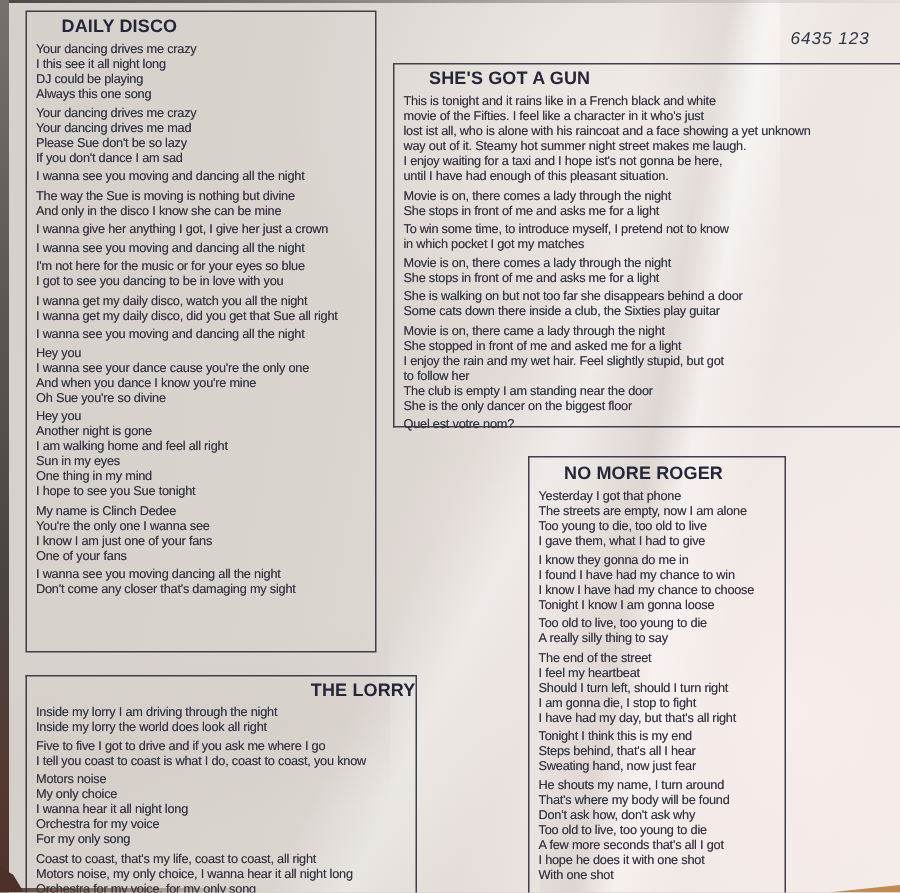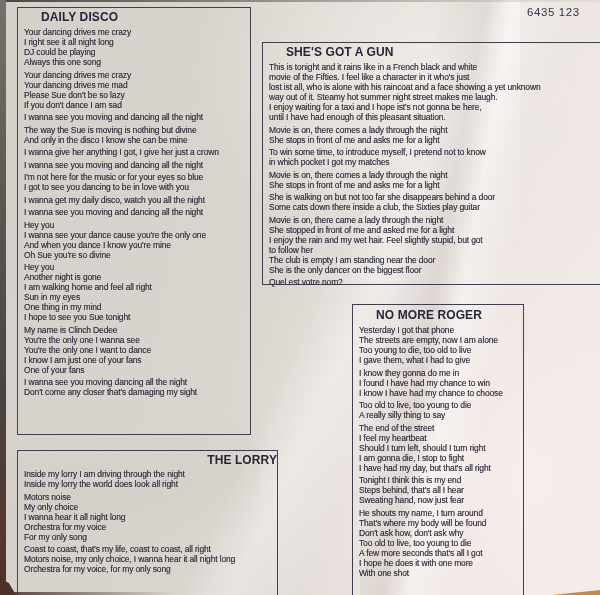--- a/index.html
+++ b/index.html
@@ -28,22 +28,22 @@
   .edge-left{position:absolute;left:0;top:0;width:6px;height:100%;
     background:linear-gradient(to bottom,#75726d 0%,#5a5753 35%,#484442 65%,#553831 88%,#4e312a 100%);}
   .edge-bottom-left{position:absolute;left:0;bottom:0;width:16px;height:17px;background:#4c3129;
     clip-path:polygon(0 0,55% 30%,100% 100%,0 100%);}
   .edge-bottom{position:absolute;left:0;bottom:0;width:175px;height:3px;
     background:linear-gradient(to right, rgba(72,46,36,.9), rgba(72,46,36,0));}
   .edge-bottom-right{position:absolute;right:0;bottom:0;width:48px;height:5px;background:#c08a52;
     clip-path:polygon(0 100%,100% 0,100% 100%);}
 
   .catalog{
-    position:absolute;left:527px;top:6px;
-    font-size:11.5px;letter-spacing:.6px;color:#33334a;
+    position:absolute;left:527px;top:20px;
+    font-size:11.5px;letter-spacing:.6px;color:#33334a;font-style:italic;
   }
 
   .section{position:absolute;border:1px solid #3f3f50;color:#30303f;}
   .section h2{
     margin:0 0 3px 17px;font-size:12px;line-height:13px;font-weight:bold;
     color:#26263a;letter-spacing:.1px;
   }
   .stanza{margin:0 0 2.5px 0;}
   .line{
     font-size:8.5px;line-height:10px;height:10px;white-space:nowrap;
@@ -63,21 +63,21 @@
   <div class="crease crease-1"></div>
   <div class="crease crease-2"></div>
 
   <div class="catalog">6435 123</div>
 
   <div class="section sec-daily-disco">
     <h2>DAILY DISCO</h2>
     <div class="lyrics">
         <div class="stanza">
           <div class="line">Your dancing drives me crazy</div>
-          <div class="line">I right see it all night long</div>
+          <div class="line">I this see it all night long</div>
           <div class="line">DJ could be playing</div>
           <div class="line">Always this one song</div>
         </div>
         <div class="stanza">
           <div class="line">Your dancing drives me crazy</div>
           <div class="line">Your dancing drives me mad</div>
           <div class="line">Please Sue don't be so lazy</div>
           <div class="line">If you don't dance I am sad</div>
         </div>
         <div class="stanza">
@@ -92,20 +92,21 @@
         </div>
         <div class="stanza">
           <div class="line">I wanna see you moving and dancing all the night</div>
         </div>
         <div class="stanza">
           <div class="line">I'm not here for the music or for your eyes so blue</div>
           <div class="line">I got to see you dancing to be in love with you</div>
         </div>
         <div class="stanza">
           <div class="line">I wanna get my daily disco, watch you all the night</div>
+          <div class="line">I wanna get my daily disco, did you get that Sue all right</div>
         </div>
         <div class="stanza">
           <div class="line">I wanna see you moving and dancing all the night</div>
         </div>
         <div class="stanza">
           <div class="line">Hey you</div>
           <div class="line">I wanna see your dance cause you're the only one</div>
           <div class="line">And when you dance I know you're mine</div>
           <div class="line">Oh Sue you're so divine</div>
         </div>
@@ -113,37 +114,40 @@
           <div class="line">Hey you</div>
           <div class="line">Another night is gone</div>
           <div class="line">I am walking home and feel all right</div>
           <div class="line">Sun in my eyes</div>
           <div class="line">One thing in my mind</div>
           <div class="line">I hope to see you Sue tonight</div>
         </div>
         <div class="stanza">
           <div class="line">My name is Clinch Dedee</div>
           <div class="line">You're the only one I wanna see</div>
-          <div class="line">You're the only one I want to dance</div>
           <div class="line">I know I am just one of your fans</div>
           <div class="line">One of your fans</div>
         </div>
         <div class="stanza">
           <div class="line">I wanna see you moving dancing all the night</div>
           <div class="line">Don't come any closer that's damaging my sight</div>
         </div>
       </div>
   </div>
 
   <div class="section sec-the-lorry">
     <h2>THE LORRY</h2>
     <div class="lyrics">
         <div class="stanza">
           <div class="line">Inside my lorry I am driving through the night</div>
           <div class="line">Inside my lorry the world does look all right</div>
+        </div>
+        <div class="stanza">
+          <div class="line">Five to five I got to drive and if you ask me where I go</div>
+          <div class="line">I tell you coast to coast is what I do, coast to coast, you know</div>
         </div>
         <div class="stanza">
           <div class="line">Motors noise</div>
           <div class="line">My only choice</div>
           <div class="line">I wanna hear it all night long</div>
           <div class="line">Orchestra for my voice</div>
           <div class="line">For my only song</div>
         </div>
         <div class="stanza">
           <div class="line">Coast to coast, that's my life, coast to coast, all right</div>
@@ -200,20 +204,21 @@
         <div class="stanza">
           <div class="line">Yesterday I got that phone</div>
           <div class="line">The streets are empty, now I am alone</div>
           <div class="line">Too young to die, too old to live</div>
           <div class="line">I gave them, what I had to give</div>
         </div>
         <div class="stanza">
           <div class="line">I know they gonna do me in</div>
           <div class="line">I found I have had my chance to win</div>
           <div class="line">I know I have had my chance to choose</div>
+          <div class="line">Tonight I know I am gonna loose</div>
         </div>
         <div class="stanza">
           <div class="line">Too old to live, too young to die</div>
           <div class="line">A really silly thing to say</div>
         </div>
         <div class="stanza">
           <div class="line">The end of the street</div>
           <div class="line">I feel my heartbeat</div>
           <div class="line">Should I turn left, should I turn right</div>
           <div class="line">I am gonna die, I stop to fight</div>
@@ -223,21 +228,21 @@
           <div class="line">Tonight I think this is my end</div>
           <div class="line">Steps behind, that's all I hear</div>
           <div class="line">Sweating hand, now just fear</div>
         </div>
         <div class="stanza">
           <div class="line">He shouts my name, I turn around</div>
           <div class="line">That's where my body will be found</div>
           <div class="line">Don't ask how, don't ask why</div>
           <div class="line">Too old to live, too young to die</div>
           <div class="line">A few more seconds that's all I got</div>
-          <div class="line">I hope he does it with one more</div>
+          <div class="line">I hope he does it with one shot</div>
           <div class="line">With one shot</div>
         </div>
       </div>
   </div>
 
   <div class="edge-top"></div>
   <div class="edge-left"></div>
   <div class="edge-bottom"></div>
   <div class="edge-bottom-left"></div>
   <div class="edge-bottom-right"></div>

